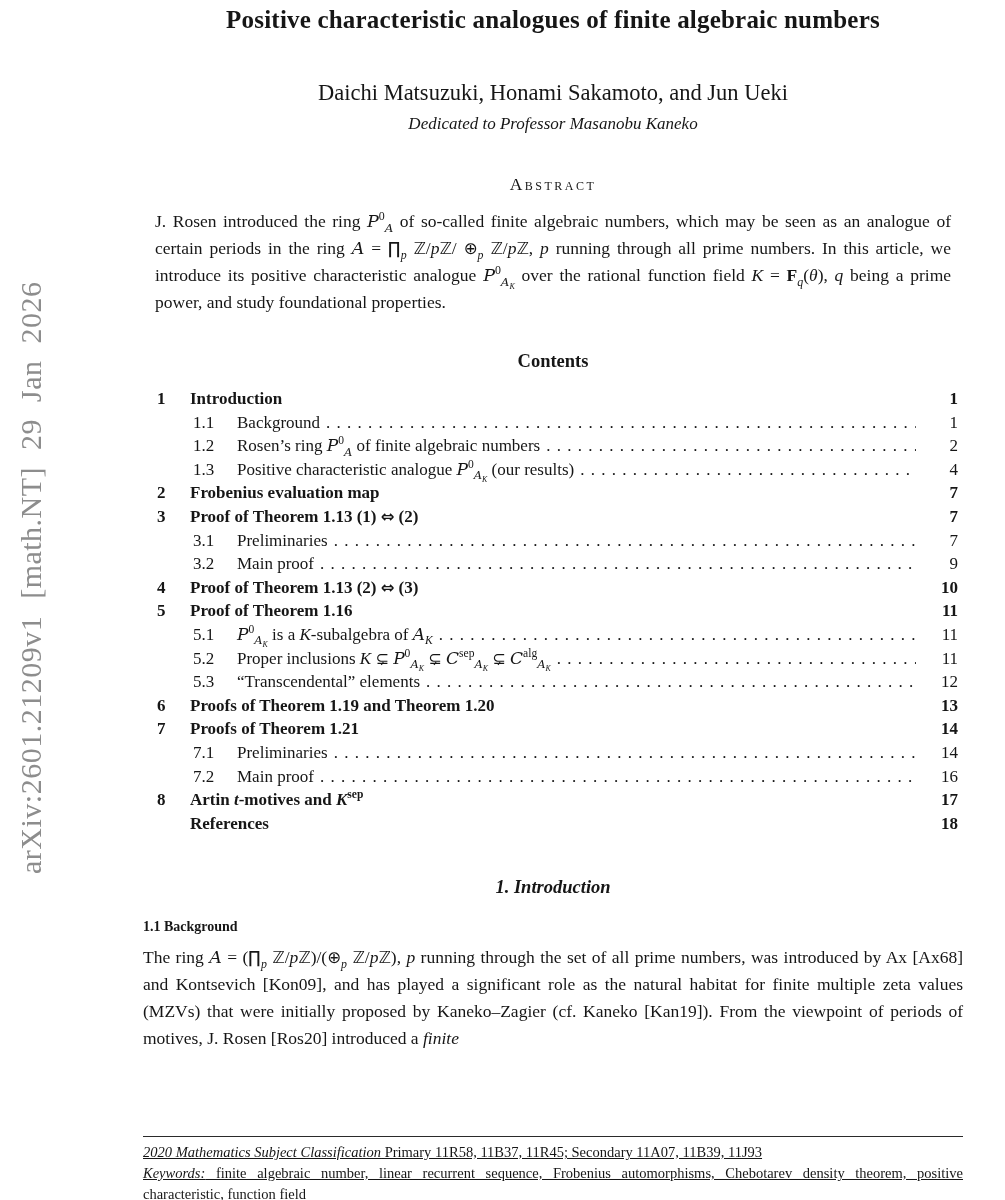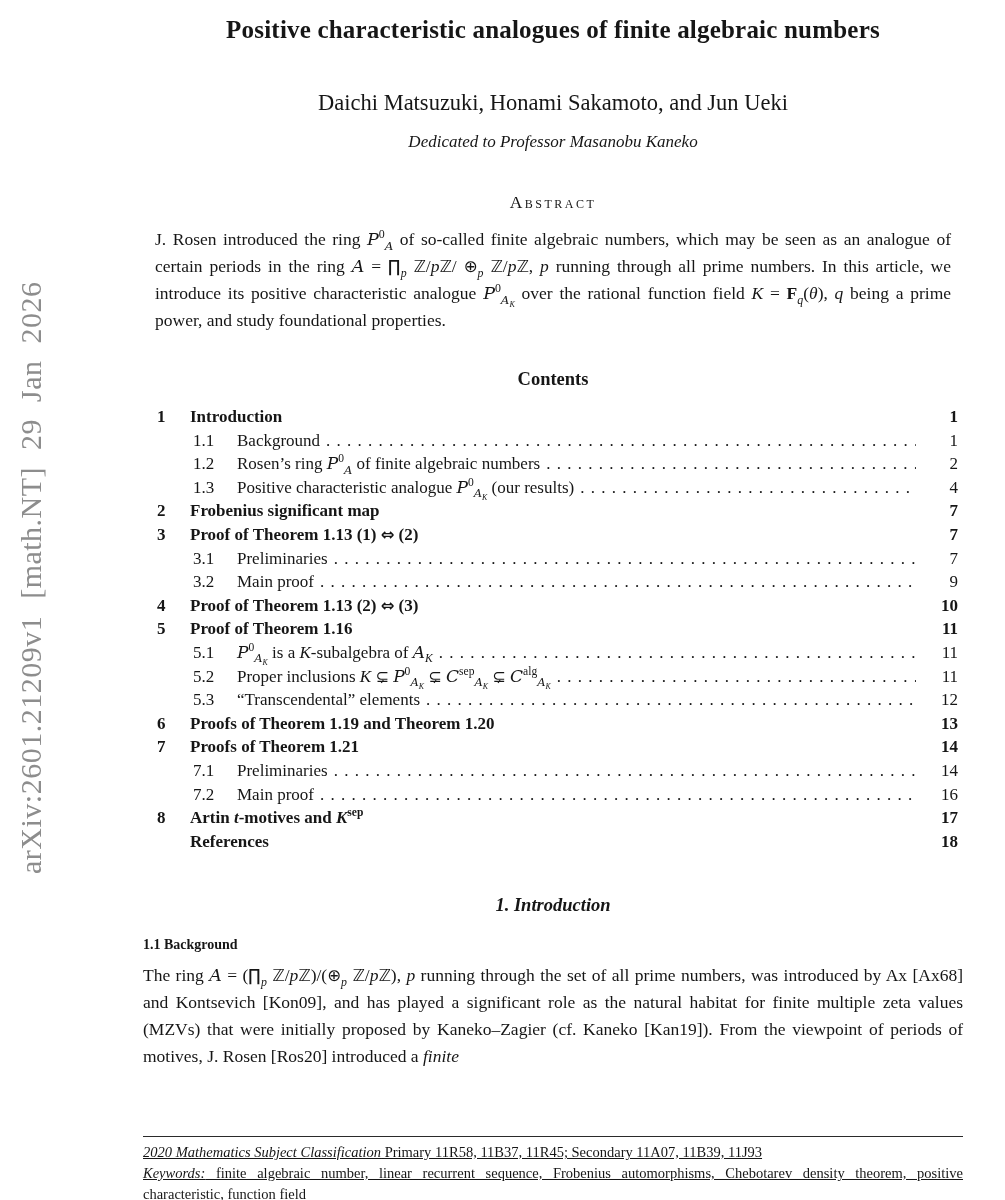--- a/index.html
+++ b/index.html
@@ -10,25 +10,25 @@
   }
   .watermark {
     position:absolute; left:14px; top:874px;
     transform:rotate(-90deg); transform-origin:0 0;
     white-space:nowrap; font-size:30px; color:#8d8d8d;
     word-spacing:9px; letter-spacing:.5px;
     font-family:"Liberation Serif", serif;
   }
   .content { position:absolute; left:143px; top:0; width:820px; }
   .title {
-    margin:0; padding-top:16px; text-align:center;
+    margin:0; padding-top:6px; text-align:center;
     font-size:25px; font-weight:bold; letter-spacing:.2px;
   }
   .authors { margin-top:46px; text-align:center; font-size:22.5px; }
-  .dedication { margin-top:16px; text-align:center; font-size:17px; font-style:italic; }
+  .dedication { margin-top:8px; text-align:center; font-size:17px; font-style:italic; }
   .abstract-heading {
     margin-top:40px; text-align:center; font-size:17.5px;
     font-variant:small-caps; letter-spacing:2.5px;
   }
   .abstract-text {
     margin:13px 0 0 0; padding:0 12px; text-align:justify;
     font-size:17.5px; line-height:26.5px;
   }
   .contents-heading { margin-top:36px; text-align:center; font-size:18.5px; font-weight:bold; }
   .toc { margin-top:15px; padding:0 5px 0 14px; font-size:17px; }
@@ -100,21 +100,21 @@
           <span class="toc-page">2</span>
         </div>
         <div class="toc-row lvl2">
           <span class="toc-num">1.3</span>
           <span class="toc-title">Positive characteristic analogue <span class="cal">P</span><sup>0</sup><sub><span class="cal">A</span><sub><i>K</i></sub></sub> (our results)</span>
           <span class="toc-leader"></span>
           <span class="toc-page">4</span>
         </div>
         <div class="toc-row lvl1">
           <span class="toc-num">2</span>
-          <span class="toc-title">Frobenius significant map</span>
+          <span class="toc-title">Frobenius evaluation map</span>
           <span class="toc-leader"></span>
           <span class="toc-page">7</span>
         </div>
         <div class="toc-row lvl1">
           <span class="toc-num">3</span>
           <span class="toc-title">Proof of Theorem 1.13 (1) <span class="sym">⇔</span> (2)</span>
           <span class="toc-leader"></span>
           <span class="toc-page">7</span>
         </div>
         <div class="toc-row lvl2">

